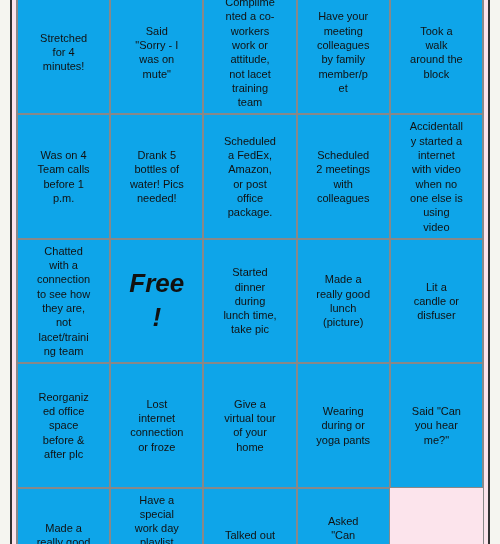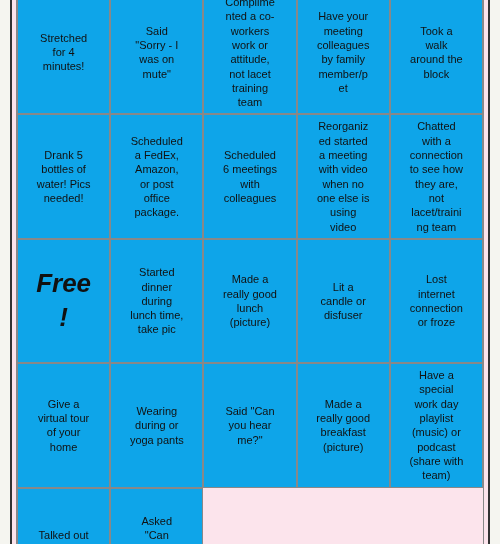--- a/index.html
+++ b/index.html
@@ -69,29 +69,31 @@
     <span class="bingo-header-letter">N</span>
     <span class="bingo-header-letter">G</span>
     <span class="bingo-header-letter">O</span>
   </div>
   <div class="bingo-grid">
     <div class="bingo-cell">Stretched for 4 minutes!</div>
     <div class="bingo-cell">Said "Sorry - I was on mute"</div>
     <div class="bingo-cell">Complimented a co-workers work or attitude, not lacet training team</div>
     <div class="bingo-cell">Have your meeting colleagues by family member/pet</div>
     <div class="bingo-cell">Took a walk around the block</div>
+    <div class="bingo-cell">Was on 4 Team calls before 1 p.m.</div>
     <div class="bingo-cell">Drank 5 bottles of water! Pics needed!</div>
     <div class="bingo-cell">Scheduled a FedEx, Amazon, or post office package.</div>
-    <div class="bingo-cell">Scheduled 6 meetings with colleagues</div>
-    <div class="bingo-cell">Reorganized started a meeting with video when no one else is using video</div>
+    <div class="bingo-cell">Scheduled 2 meetings with colleagues</div>
+    <div class="bingo-cell">Accidentally started a internet with video when no one else is using video</div>
     <div class="bingo-cell">Chatted with a connection to see how they are, not lacet/training team</div>
     <div class="bingo-cell free">Free!</div>
     <div class="bingo-cell">Started dinner during lunch time, take pic</div>
     <div class="bingo-cell">Made a really good lunch (picture)</div>
     <div class="bingo-cell">Lit a candle or disfuser</div>
+    <div class="bingo-cell">Reorganized office space before &amp; after plc</div>
     <div class="bingo-cell">Lost internet connection or froze</div>
     <div class="bingo-cell">Give a virtual tour of your home</div>
     <div class="bingo-cell">Wearing during or yoga pants</div>
     <div class="bingo-cell">Said "Can you hear me?"</div>
     <div class="bingo-cell">Made a really good breakfast (picture)</div>
     <div class="bingo-cell">Have a special work day playlist (music) or podcast (share with team)</div>
     <div class="bingo-cell">Talked out loud to yourself</div>
     <div class="bingo-cell">Asked "Can everyone see my screen?"</div>
   </div>
 </div>

